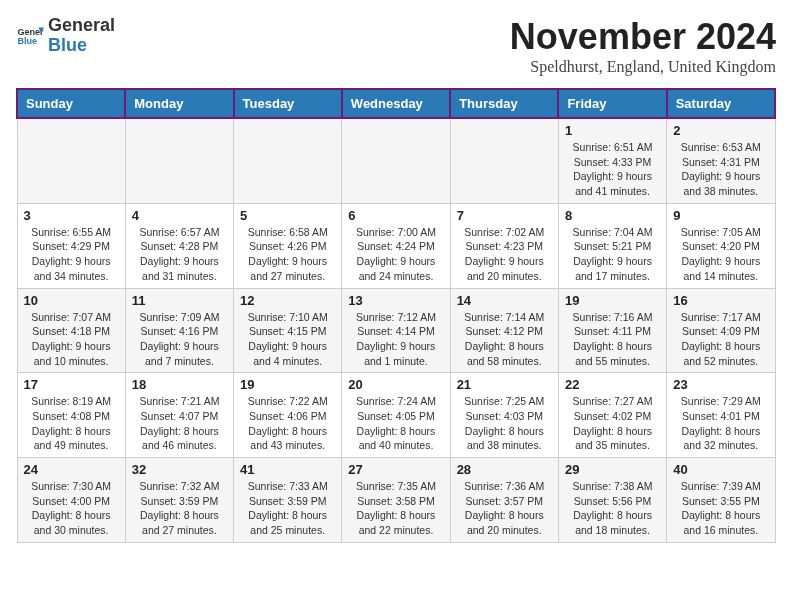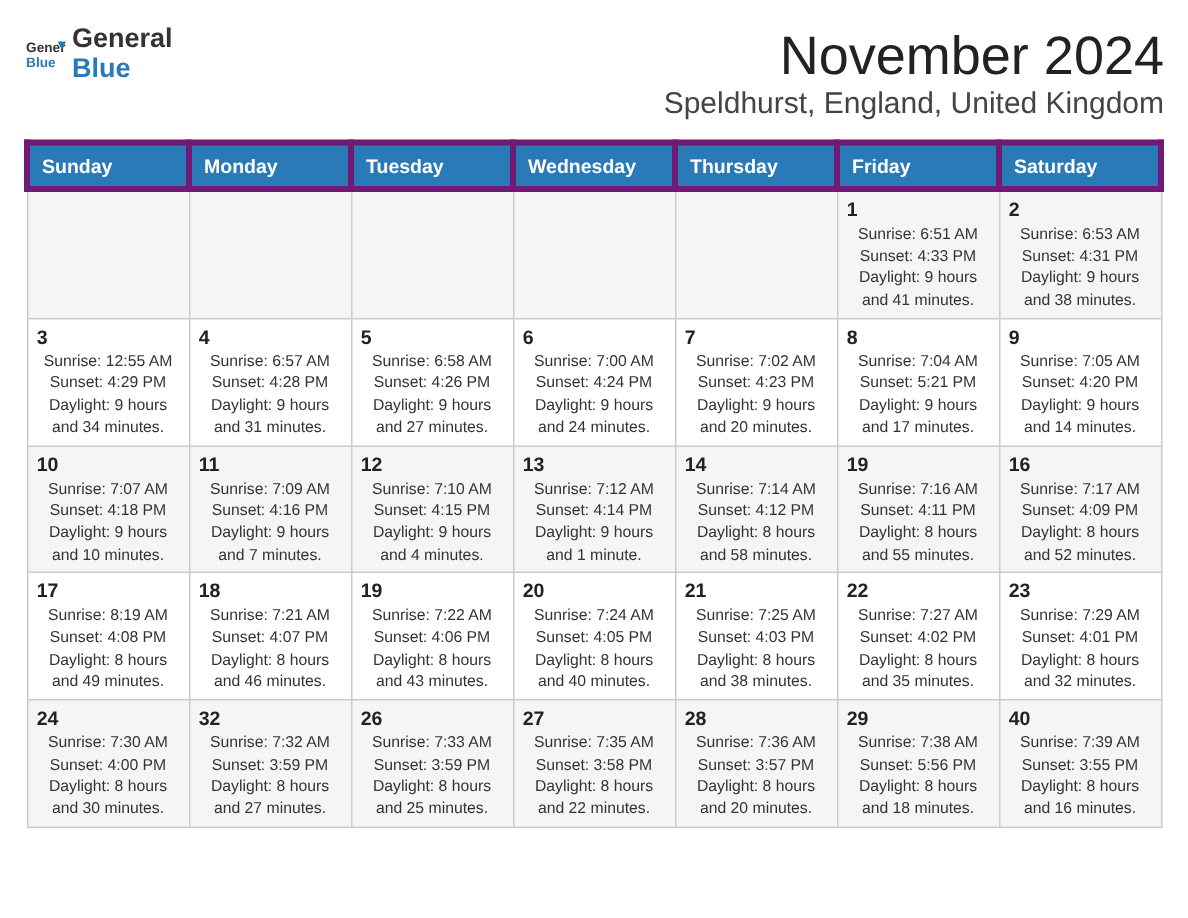--- a/index.html
+++ b/index.html
@@ -30,39 +30,40 @@
     .logo-text span.blue { color: #2a7ab8; }
     .logo-icon {
       width: 28px;
       height: 28px;
     }
     .title-area {
       text-align: right;
     }
     .month-title {
       font-size: 36px;
-      font-weight: normal;
+      font-weight: bold;
       color: #222;
     }
     .location {
-      font-size: 20px;
+      font-size: 16px;
       color: #444;
+      font-family: Liberation Serif, serif;
     }
     table {
       width: 100%;
       border-collapse: collapse;
     }
     thead tr th {
       background: #2a7ab8;
       color: #fff;
       text-align: left;
       padding: 6px 8px;
       font-size: 13px;
       font-weight: bold;
-      border: 4px solid #701a75;
+      border: 2px solid #701a75;
     }
     tbody tr td {
       vertical-align: top;
       border: 1px solid #ccc;
       padding: 4px 6px;
       font-size: 11px;
       color: #222;
       width: calc(100% / 7);
       min-height: 80px;
       background: #fff;
@@ -139,21 +140,21 @@
           <span class="day-num">2</span>
           <div class="day-info">Sunrise: 6:53 AM
 Sunset: 4:31 PM
 Daylight: 9 hours
 and 38 minutes.</div>
         </td>
       </tr>
       <tr>
         <td>
           <span class="day-num">3</span>
-          <div class="day-info">Sunrise: 12:55 AM
+          <div class="day-info">Sunrise: 6:55 AM
 Sunset: 4:29 PM
 Daylight: 9 hours
 and 34 minutes.</div>
         </td>
         <td>
           <span class="day-num">4</span>
           <div class="day-info">Sunrise: 6:57 AM
 Sunset: 4:28 PM
 Daylight: 9 hours
 and 31 minutes.</div>
@@ -305,21 +306,21 @@
 and 30 minutes.</div>
         </td>
         <td>
           <span class="day-num">32</span>
           <div class="day-info">Sunrise: 7:32 AM
 Sunset: 3:59 PM
 Daylight: 8 hours
 and 27 minutes.</div>
         </td>
         <td>
-          <span class="day-num">26</span>
+          <span class="day-num">41</span>
           <div class="day-info">Sunrise: 7:33 AM
 Sunset: 3:59 PM
 Daylight: 8 hours
 and 25 minutes.</div>
         </td>
         <td>
           <span class="day-num">27</span>
           <div class="day-info">Sunrise: 7:35 AM
 Sunset: 3:58 PM
 Daylight: 8 hours

